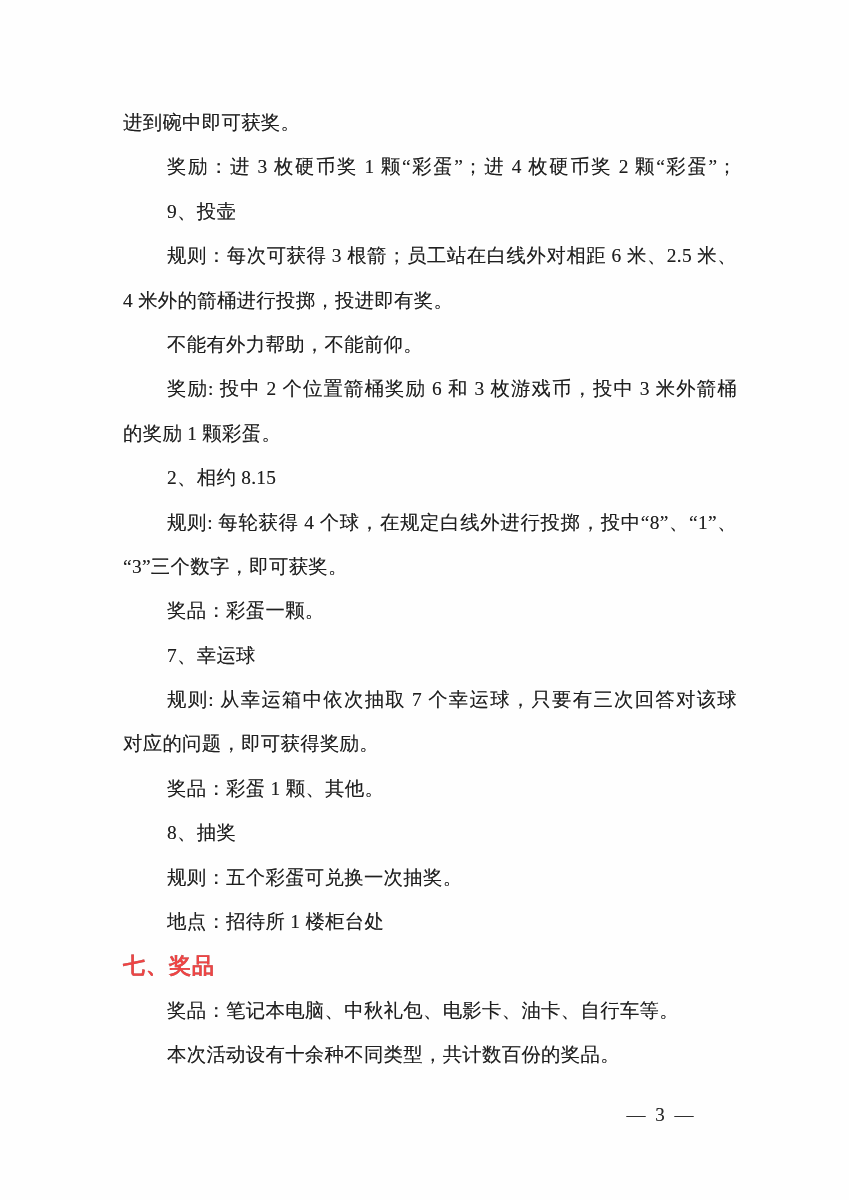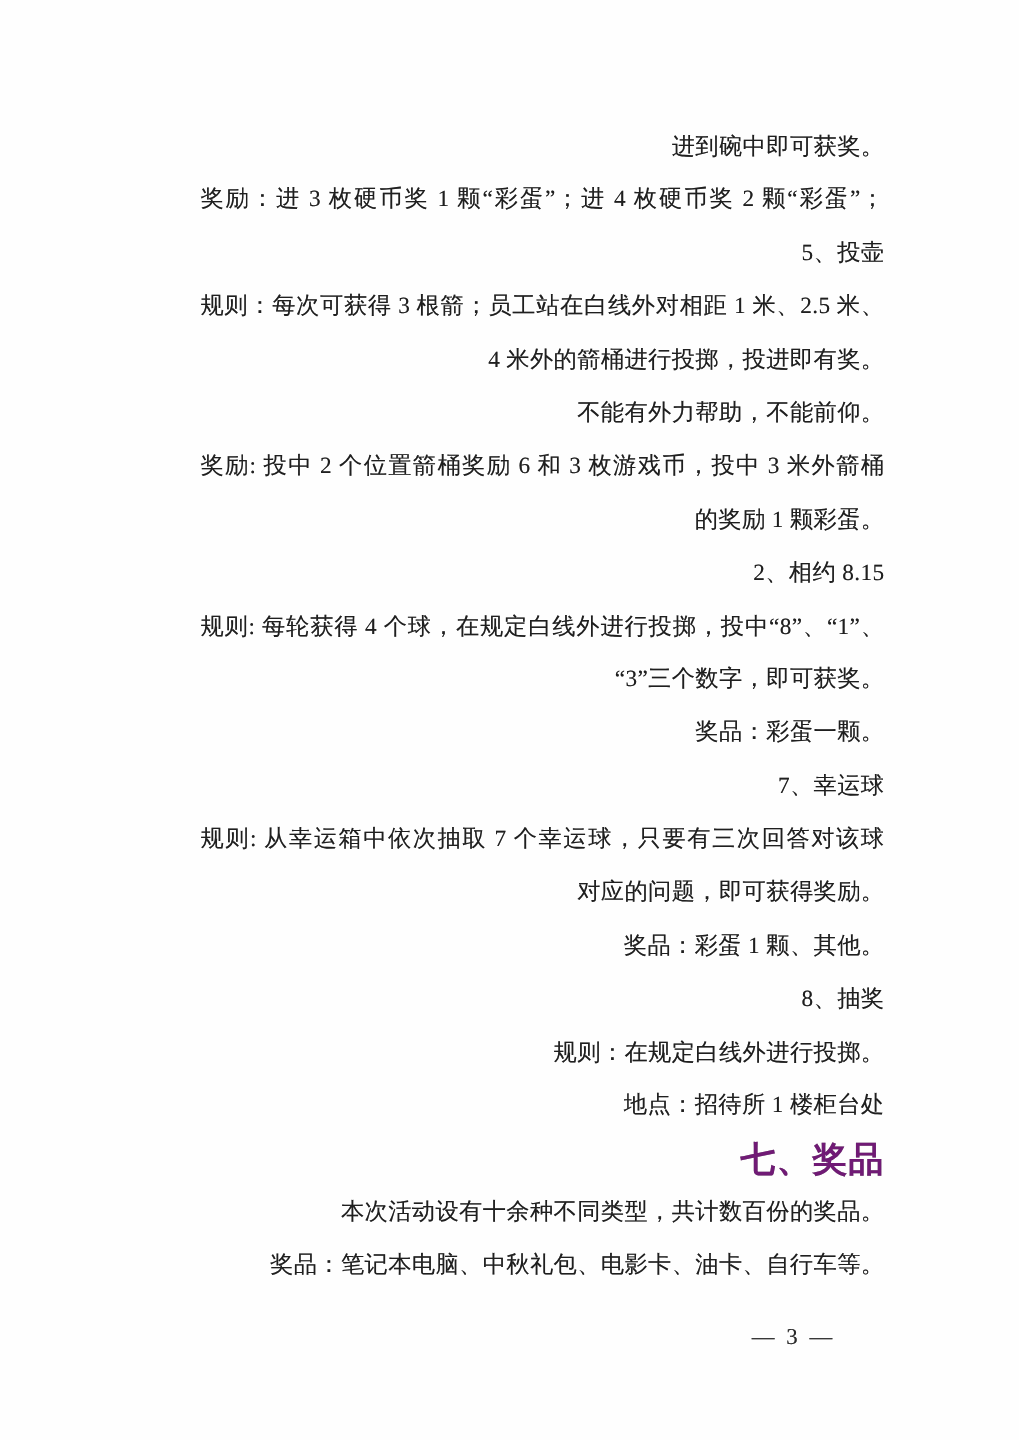--- a/index.html
+++ b/index.html
@@ -21,35 +21,34 @@
     left: 123px;
     top: 101px;
     width: 614px;
   }
   .line {
     height: 44.4px;
     line-height: 44.4px;
     font-size: 19.4px;
     letter-spacing: 0.3px;
     text-shadow: 0 0 0.5px rgba(40,40,40,0.55);
-    text-align: right;
   }
   .ind {
     padding-left: 44px;
   }
   .just {
     text-align: justify;
     text-align-last: justify;
   }
   .head {
     font-family: "DejaVu Sans", "Liberation Sans", sans-serif;
     font-weight: 700;
-    font-size: 29px;
+    font-size: 22px;
     letter-spacing: 1px;
-    color: #701a75;
+    color: #ef4444;
   }
   .footer {
     position: absolute;
     left: 610px;
     top: 1096px;
     width: 100px;
     text-align: center;
     font-size: 19px;
     line-height: 38px;
     color: #2a2a2a;
@@ -57,35 +56,35 @@
     text-shadow: 0 0 0.5px rgba(40,40,40,0.5);
   }
 </style>
 </head>
 <body>
 
 <div class="page">
   <div class="page-text">
     <div class="line">进到碗中即可获奖。</div>
     <div class="line ind just">奖励：进 3 枚硬币奖 1 颗“彩蛋”；进 4 枚硬币奖 2 颗“彩蛋”；</div>
-    <div class="line ind">5、投壶</div>
-    <div class="line ind just">规则：每次可获得 3 根箭；员工站在白线外对相距 1 米、2.5 米、</div>
+    <div class="line ind">9、投壶</div>
+    <div class="line ind just">规则：每次可获得 3 根箭；员工站在白线外对相距 6 米、2.5 米、</div>
     <div class="line">4 米外的箭桶进行投掷，投进即有奖。</div>
     <div class="line ind">不能有外力帮助，不能前仰。</div>
     <div class="line ind just">奖励: 投中 2 个位置箭桶奖励 6 和 3 枚游戏币，投中 3 米外箭桶</div>
     <div class="line">的奖励 1 颗彩蛋。</div>
     <div class="line ind">2、相约 8.15</div>
     <div class="line ind just">规则: 每轮获得 4 个球，在规定白线外进行投掷，投中“8”、“1”、</div>
     <div class="line">“3”三个数字，即可获奖。</div>
     <div class="line ind">奖品：彩蛋一颗。</div>
     <div class="line ind">7、幸运球</div>
     <div class="line ind just">规则: 从幸运箱中依次抽取 7 个幸运球，只要有三次回答对该球</div>
     <div class="line">对应的问题，即可获得奖励。</div>
     <div class="line ind">奖品：彩蛋 1 颗、其他。</div>
     <div class="line ind">8、抽奖</div>
-    <div class="line ind">规则：在规定白线外进行投掷。</div>
+    <div class="line ind">规则：五个彩蛋可兑换一次抽奖。</div>
     <div class="line ind">地点：招待所 1 楼柜台处</div>
     <div class="line head">七、奖品</div>
+    <div class="line ind">奖品：笔记本电脑、中秋礼包、电影卡、油卡、自行车等。</div>
     <div class="line ind">本次活动设有十余种不同类型，共计数百份的奖品。</div>
-    <div class="line ind">奖品：笔记本电脑、中秋礼包、电影卡、油卡、自行车等。</div>
   </div>
   <div class="footer">— 3 —</div>
 </div>
 
 </body></html>

